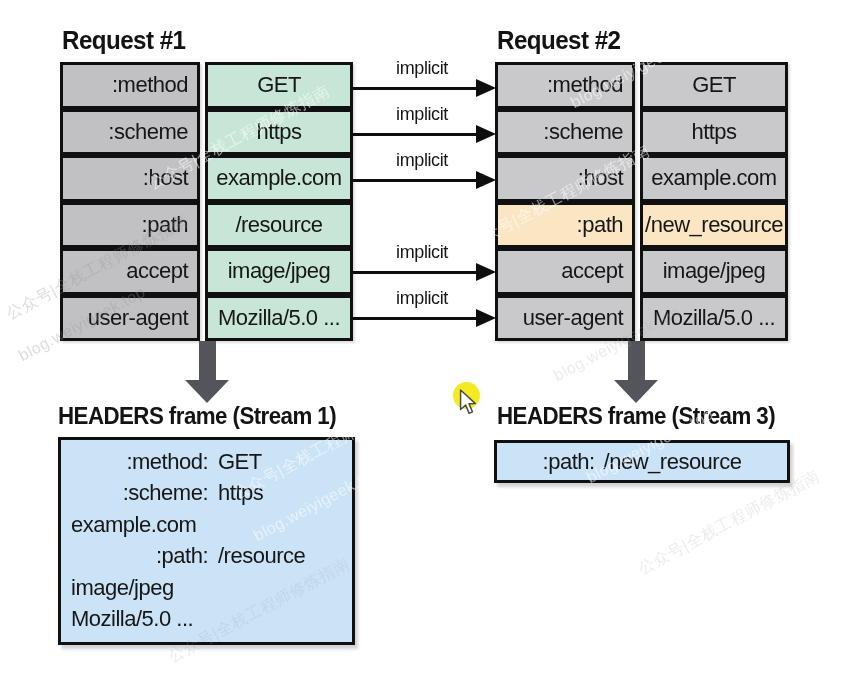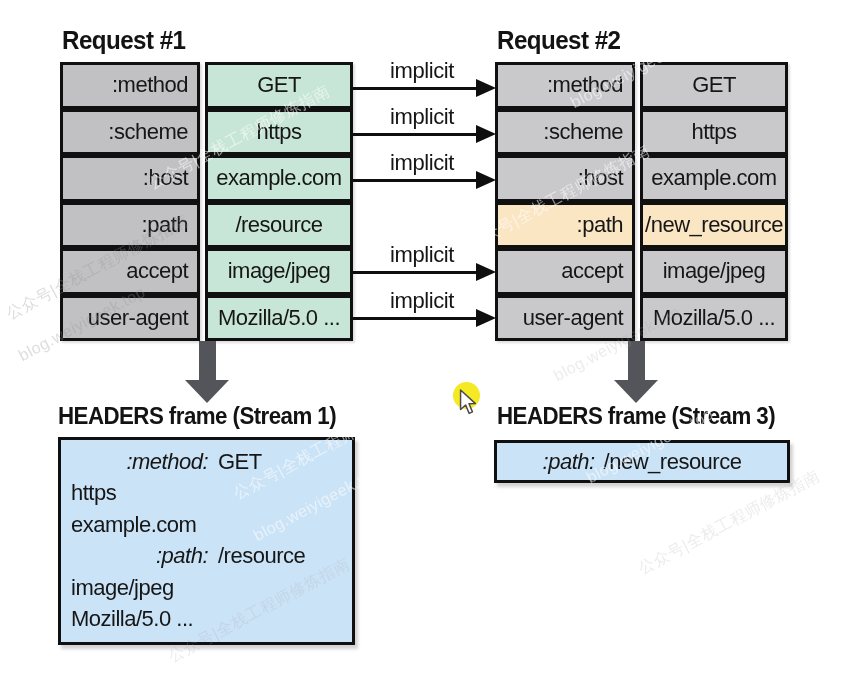--- a/index.html
+++ b/index.html
@@ -29,35 +29,35 @@
   .cell.v{width:148px;justify-content:center;padding:0 2px;}
   #tbl1 .cell.k{background:#c1c1c4;}
   #tbl1 .cell.v{background:#c8e6d7;}
   #tbl2 .cell{background:#c9c9cc;}
   #tbl2 .trow.hl .cell{background:#fbe6c4;}
 
   
   .hline{position:absolute;left:353px;width:124px;height:3px;background:#0e0e0e;z-index:1;}
   .hhead{position:absolute;left:476px;width:0;height:0;border-left:20px solid #0e0e0e;
          border-top:9px solid transparent;border-bottom:9px solid transparent;z-index:1;}
-  .hlabel{position:absolute;left:350px;width:144px;text-align:center;font-size:22px;
+  .hlabel{position:absolute;left:350px;width:144px;text-align:center;font-size:18px;
           letter-spacing:-0.4px;z-index:2;}
 
   
   .vshaft{position:absolute;width:17px;height:40px;background:#54555a;z-index:1;}
   .vhead{position:absolute;width:0;height:0;border-top:23px solid #54555a;
          border-left:22px solid transparent;border-right:22px solid transparent;z-index:1;}
 
   
   .frame{position:absolute;box-sizing:border-box;border:3px solid #101010;background:#cbe3f6;
          z-index:1;box-shadow:3px 4px 3px rgba(130,130,130,0.35);}
   #frame1{left:58px;top:437px;width:297px;height:208px;padding-top:6px;}
   #frame3{left:494px;top:440px;width:296px;height:43px;display:flex;align-items:center;justify-content:center;}
   .fline{display:flex;height:31.5px;align-items:center;font-size:22px;letter-spacing:-0.5px;}
-  .fline .fk{width:147px;text-align:right;font-style:italic;}
+  .fline .fk{width:147px;text-align:right;}
   .fline .fv{margin-left:10px;}
   #frame3 .fline{height:auto;}
   #frame3 .fk{width:auto;}
   #frame3 .fv{margin-left:9px;}
 
   
   .wm{position:absolute;font-size:16px;white-space:nowrap;transform:rotate(-28deg);
       transform-origin:left center;pointer-events:none;z-index:4;letter-spacing:0.5px;}
   .wm.gray{color:rgba(150,150,156,0.32);}
   .wm.white{color:rgba(255,255,255,0.55);}
@@ -157,20 +157,21 @@
 
   <div class="fig-title" id="title-f1">HEADERS frame (Stream 1)</div>
   <div class="fig-title" id="title-f3">HEADERS frame (Stream 3)</div>
 
   <div class="frame" id="frame1">
     <div class="fline">
       <span class="fk">:method:</span>
       <span class="fv">GET</span>
     </div>
     <div class="fline">
+      <span class="fk">:scheme:</span>
       <span class="fv">https</span>
     </div>
     <div class="fline">
       <span class="fv">example.com</span>
     </div>
     <div class="fline">
       <span class="fk">:path:</span>
       <span class="fv">/resource</span>
     </div>
     <div class="fline">

